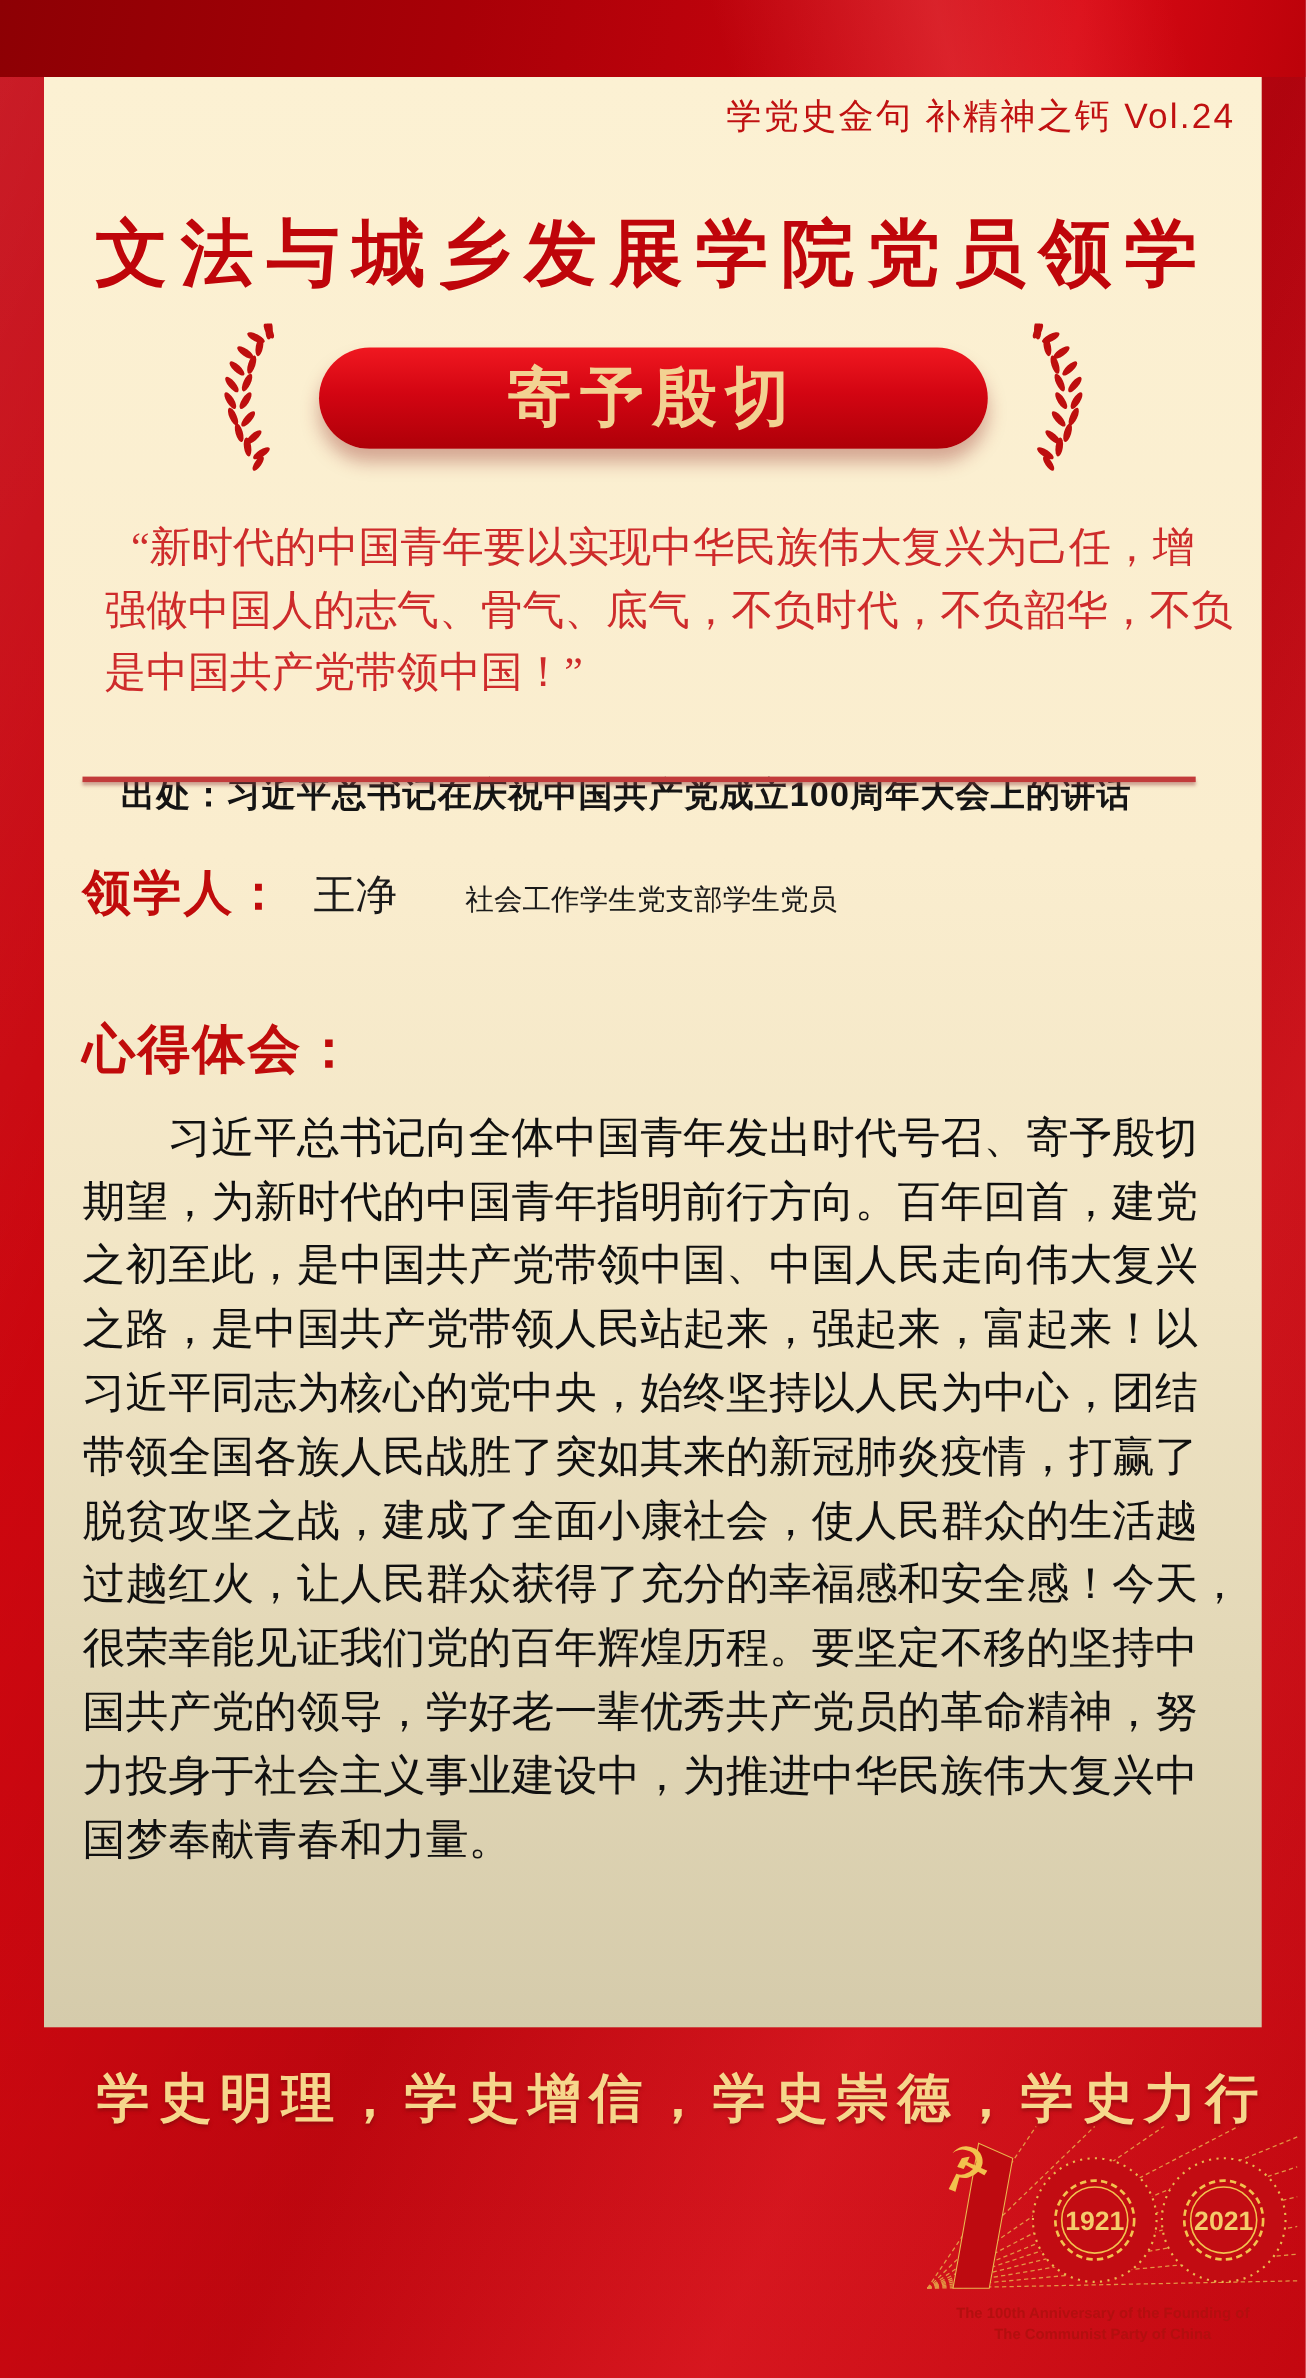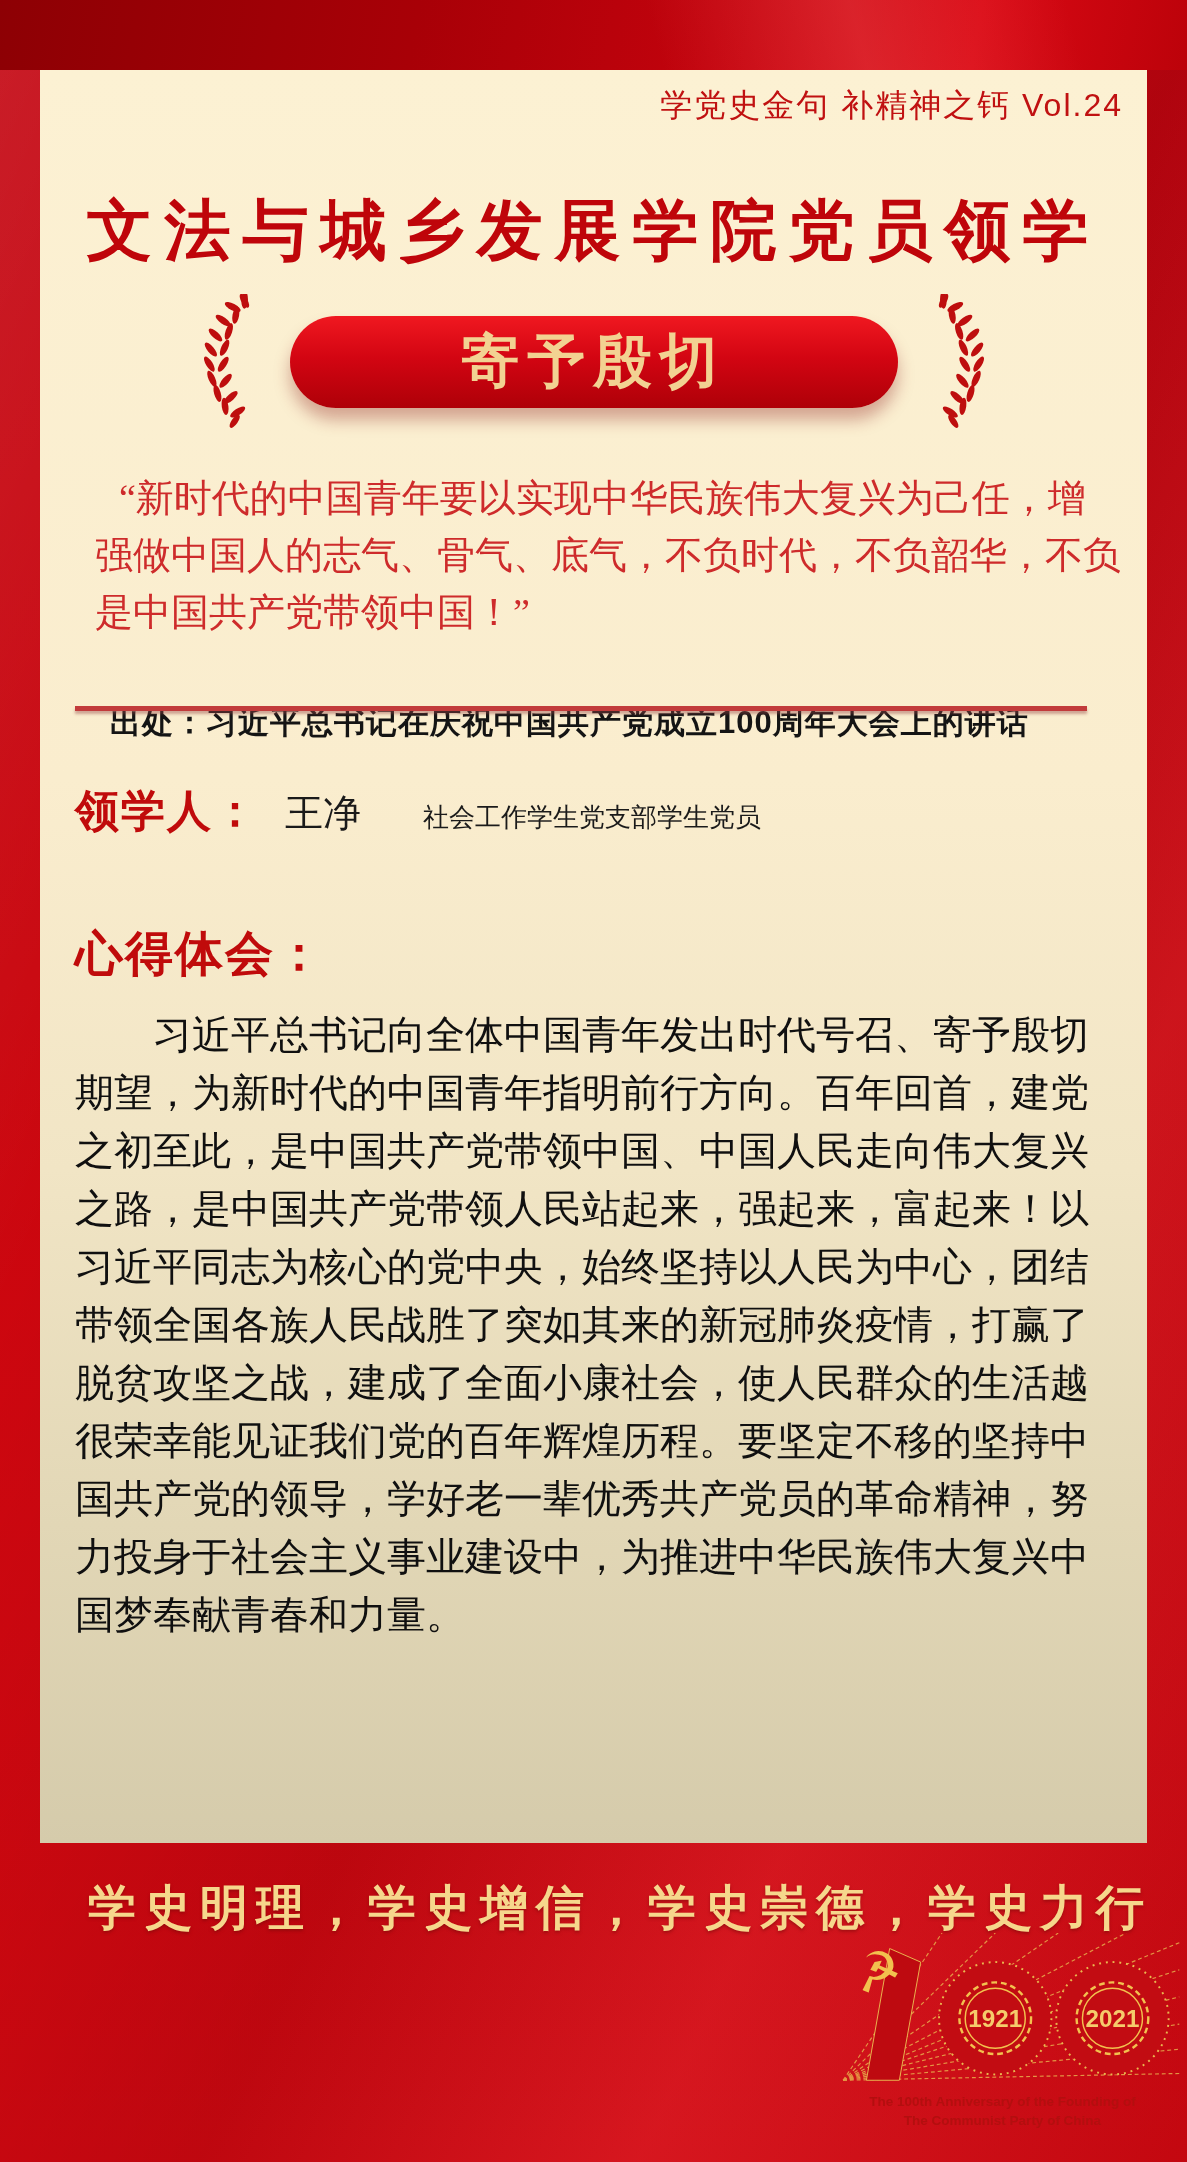--- a/index.html
+++ b/index.html
@@ -203,20 +203,21 @@
   <div class="reflect-heading">心得体会：</div>
 
   <div class="reflect-body">
     <div class="indent">习近平总书记向全体中国青年发出时代号召、寄予殷切</div>
     <div>期望，为新时代的中国青年指明前行方向。百年回首，建党</div>
     <div>之初至此，是中国共产党带领中国、中国人民走向伟大复兴</div>
     <div>之路，是中国共产党带领人民站起来，强起来，富起来！以</div>
     <div>习近平同志为核心的党中央，始终坚持以人民为中心，团结</div>
     <div>带领全国各族人民战胜了突如其来的新冠肺炎疫情，打赢了</div>
     <div>脱贫攻坚之战，建成了全面小康社会，使人民群众的生活越</div>
+    <div>过越红火，让人民群众获得了充分的幸福感和安全感！今天，</div>
     <div>很荣幸能见证我们党的百年辉煌历程。要坚定不移的坚持中</div>
     <div>国共产党的领导，学好老一辈优秀共产党员的革命精神，努</div>
     <div>力投身于社会主义事业建设中，为推进中华民族伟大复兴中</div>
     <div>国梦奉献青春和力量。</div>
   </div>
 
 </div>
 
 <div class="slogan">学史明理，学史增信，学史崇德，学史力行</div>
 

